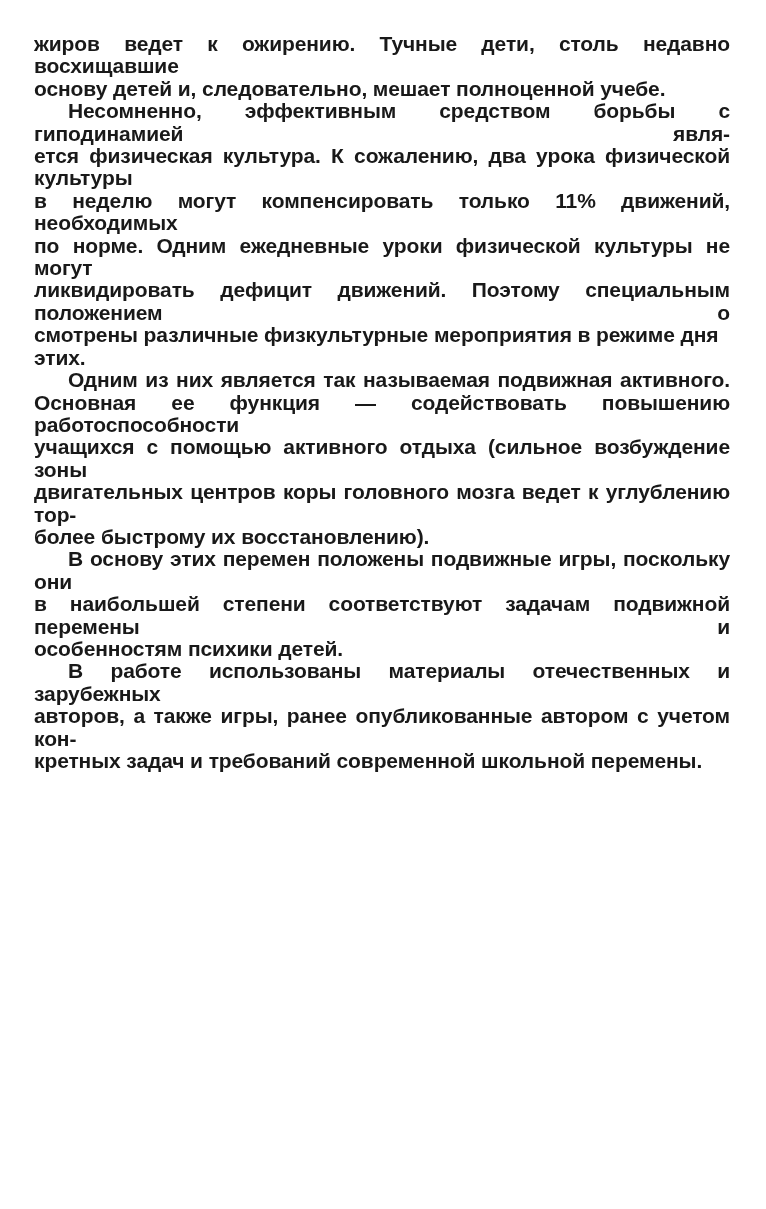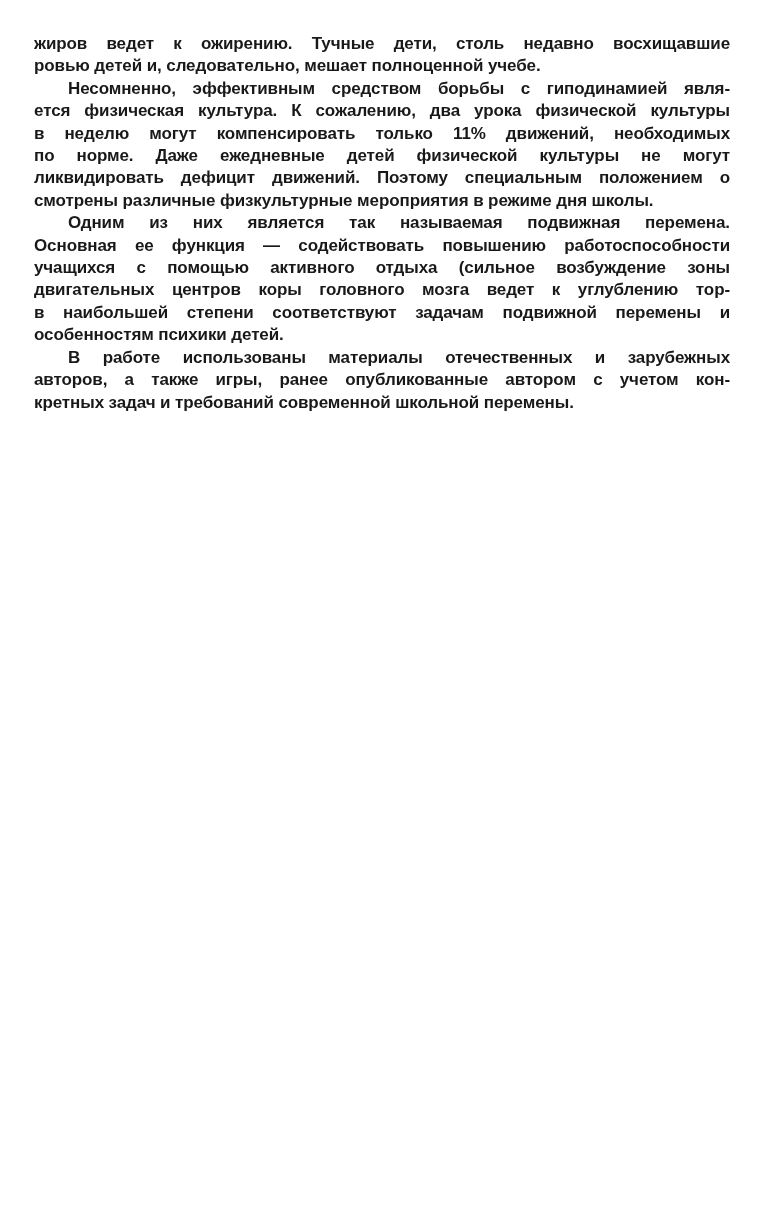--- a/index.html
+++ b/index.html
@@ -8,21 +8,21 @@
     background: #ffffff;
   }
   .page {
     position: relative;
     box-sizing: border-box;
     width: 766px;
     height: 1209px;
     background: #ffffff;
     padding: 33px 36px 0 34px;
     font-family: "Liberation Sans", "DejaVu Sans", sans-serif;
-    font-size: 17px;
+    font-size: 21px;
     font-weight: 600;
     color: #191919;
     line-height: 22.4px;
     letter-spacing: -0.1px;
     overflow: hidden;
   }
   .paragraph {
     margin: 0;
     padding: 0;
   }
@@ -38,37 +38,39 @@
   .line.indent {
     text-indent: 34px;
   }
 </style>
 </head>
 <body>
 
 <main class="page" style="background: rgb(255, 255, 255); color: rgb(25, 25, 25);">
     <div class="paragraph">
       <div class="line">жиров ведет к ожирению. Тучные дети, столь недавно восхищавшие</div>
-      <div class="line last">ровью детей и, следовательно, мешает полноценной учебе.</div>
+      <div class="line last">основу детей и, следовательно, мешает полноценной учебе.</div>
     </div>
     <div class="paragraph">
       <div class="line indent">Несомненно, эффективным средством борьбы с гиподинамией явля-</div>
       <div class="line">ется физическая культура. К сожалению, два урока физической культуры</div>
       <div class="line">в неделю могут компенсировать только 11% движений, необходимых</div>
-      <div class="line">по норме. Даже ежедневные детей физической культуры не могут</div>
+      <div class="line">по норме. Одним ежедневные уроки физической культуры не могут</div>
       <div class="line">ликвидировать дефицит движений. Поэтому специальным положением о</div>
-      <div class="line last">смотрены различные физкультурные мероприятия в режиме дня школы.</div>
+      <div class="line last">смотрены различные физкультурные мероприятия в режиме дня этих.</div>
     </div>
     <div class="paragraph">
-      <div class="line indent">Одним из них является так называемая подвижная перемена.</div>
+      <div class="line indent">Одним из них является так называемая подвижная активного.</div>
       <div class="line">Основная ее функция — содействовать повышению работоспособности</div>
       <div class="line">учащихся с помощью активного отдыха (сильное возбуждение зоны</div>
       <div class="line">двигательных центров коры головного мозга ведет к углублению тор-</div>
+      <div class="line last">более быстрому их восстановлению).</div>
     </div>
     <div class="paragraph">
+      <div class="line indent">В основу этих перемен положены подвижные игры, поскольку они</div>
       <div class="line">в наибольшей степени соответствуют задачам подвижной перемены и</div>
       <div class="line last">особенностям психики детей.</div>
     </div>
     <div class="paragraph">
       <div class="line indent">В работе использованы материалы отечественных и зарубежных</div>
       <div class="line">авторов, а также игры, ранее опубликованные автором с учетом кон-</div>
       <div class="line last">кретных задач и требований современной школьной перемены.</div>
     </div>
   </main>
 

